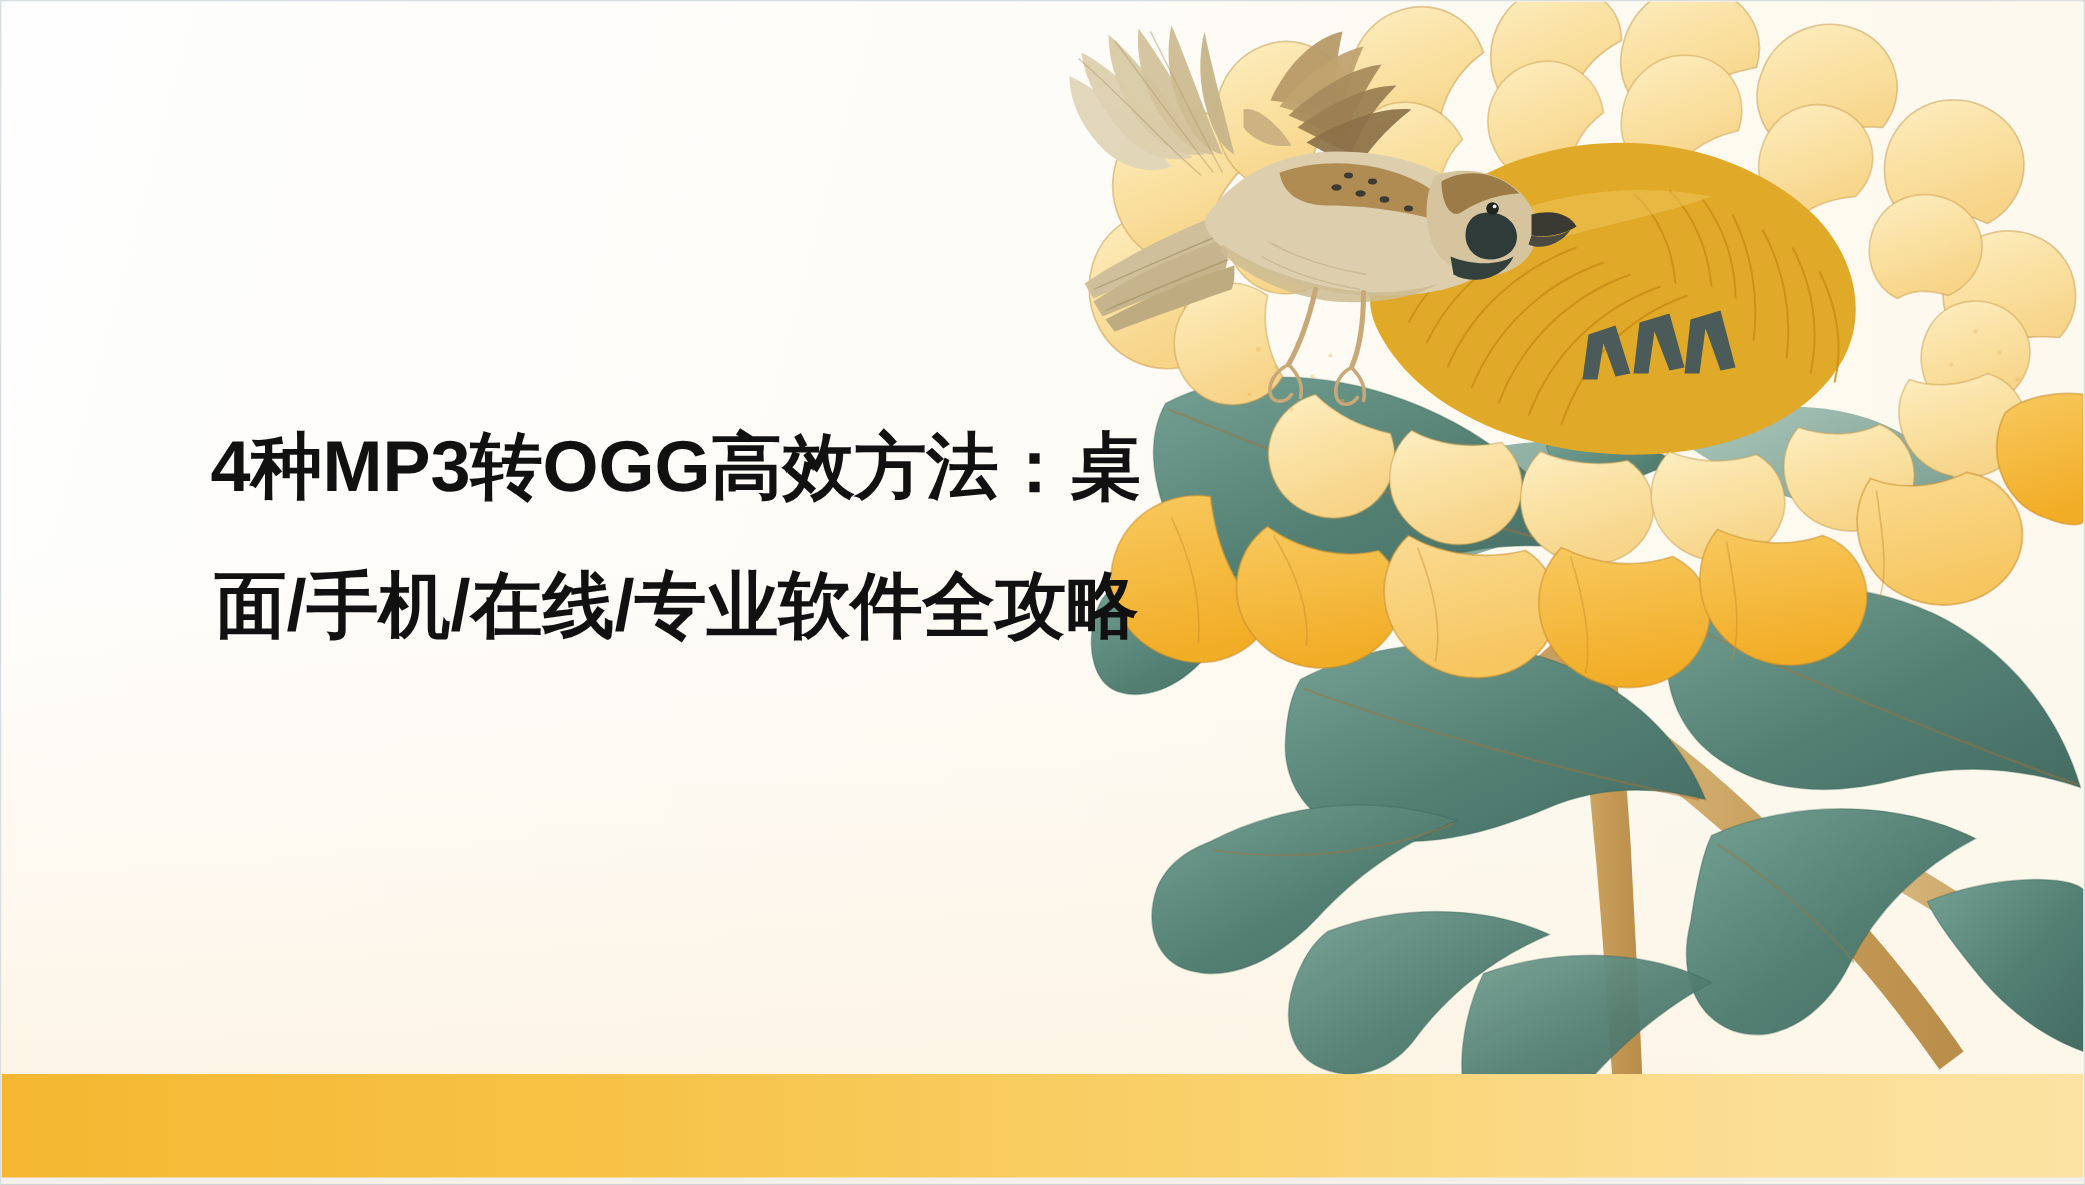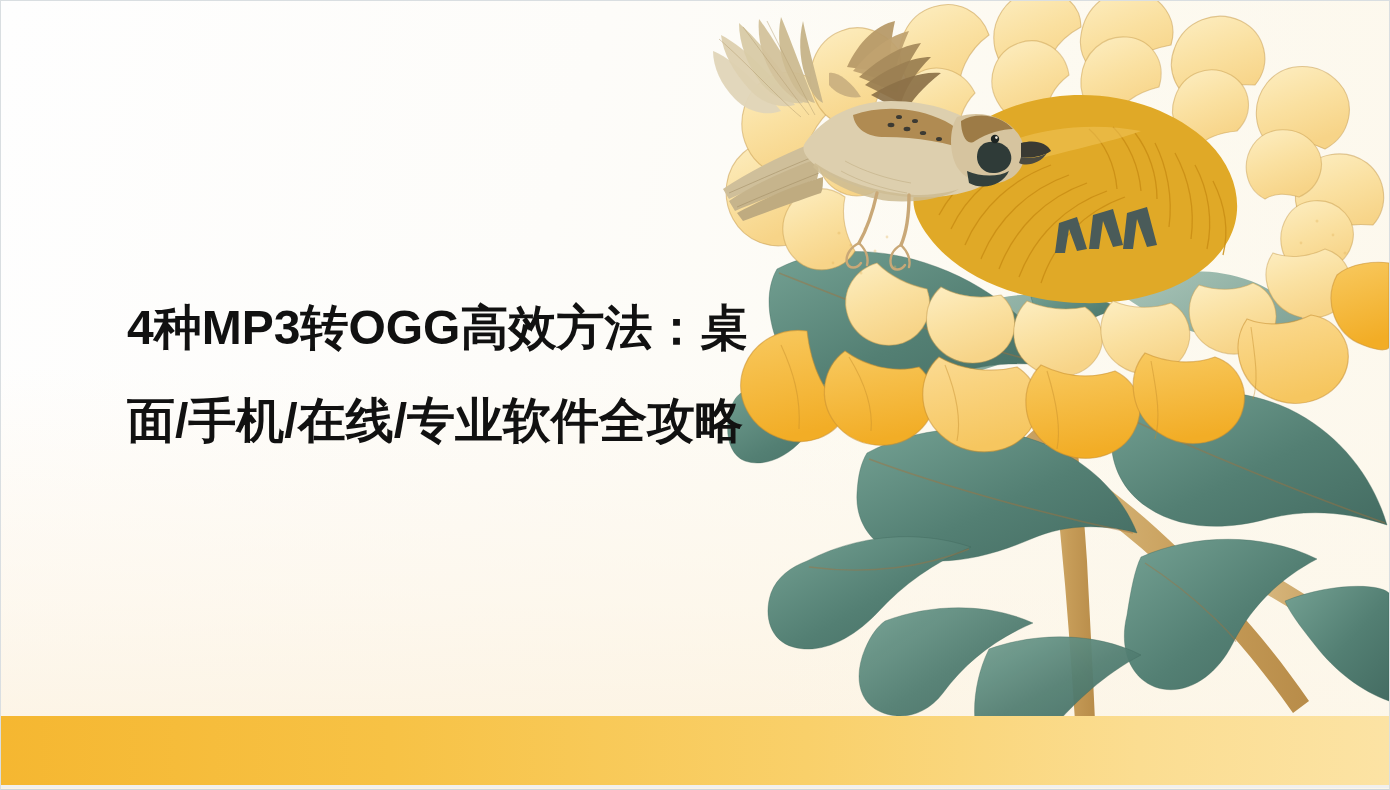--- a/index.html
+++ b/index.html
@@ -57,29 +57,30 @@
   .artwork svg { display: block; width: 100%; height: 100%; }
 
   
   .title-block {
     position: absolute;
     left: 110px;
     top: 264px;
     width: 680px;
   }
   .title-text {
-    margin: 16px;
+    margin: 0;
     font-family: "Liberation Sans", "DejaVu Sans", sans-serif;
     font-weight: 700;
     font-size: 48px;
     line-height: 93px;
     letter-spacing: 0px;
     color: #111111;
     white-space: pre-wrap;
     word-break: break-all;
+    text-align: center;
   }
 
   
   .bottom-band {
     position: absolute;
     left: 0;
     right: 0;
     top: 715px;
     height: 72px;
     background: linear-gradient(to right, #f5b731 0%, #f7c245 28%, #f9d06a 58%, #fbdd91 82%, #fce3a4 100%);

